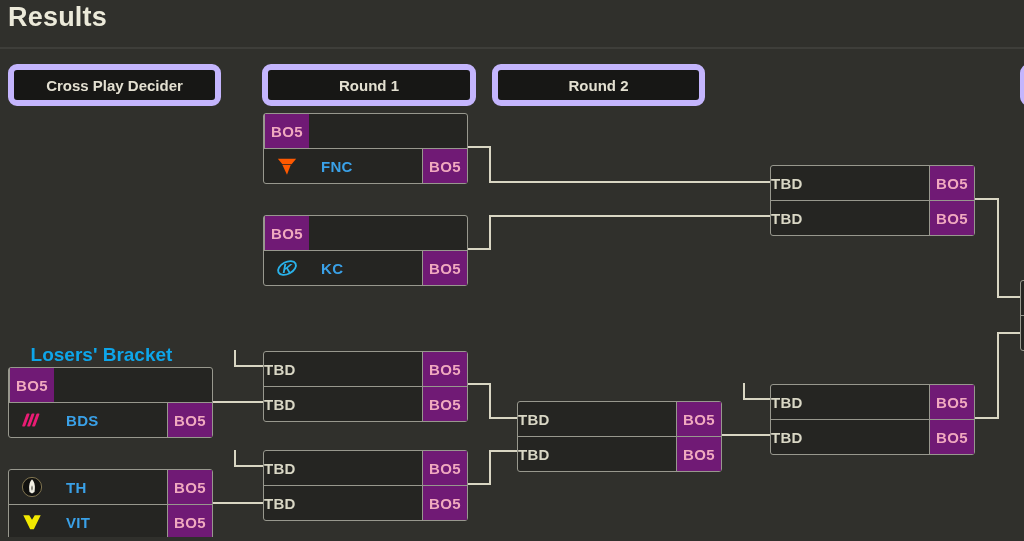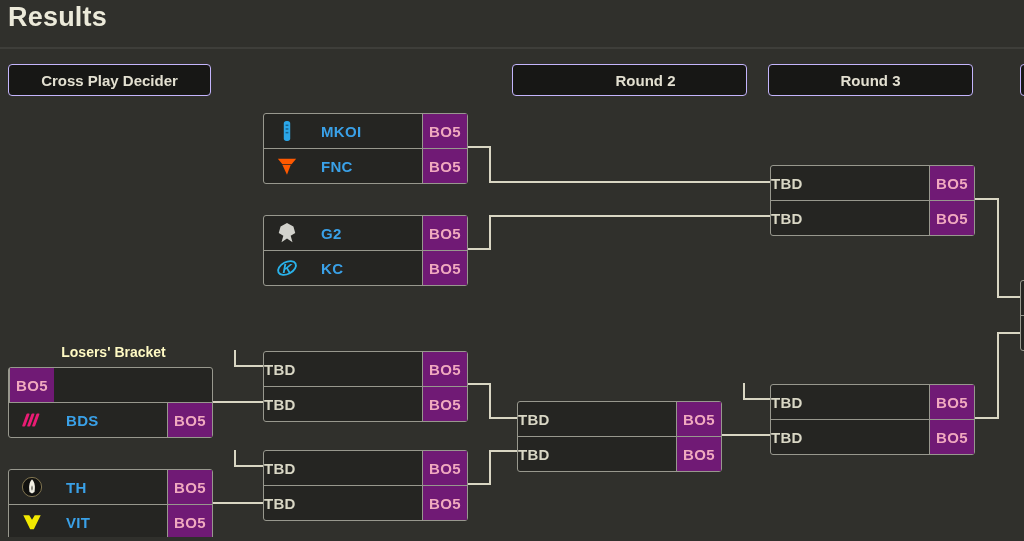--- a/index.html
+++ b/index.html
@@ -7,27 +7,27 @@
     position:relative;width:1024px;height:537px;overflow:hidden;
     background:#30302c;font-family:"Liberation Sans",sans-serif;
     -webkit-font-smoothing:antialiased;
   }
   .page-title{
     position:absolute;left:8px;top:2px;font-size:27px;font-weight:800;
     color:#eceada;letter-spacing:.2px;
   }
   .title-sep{position:absolute;left:0;top:47px;width:1024px;height:2px;background:#3e3e3a;}
   .col-header{
-    position:absolute;height:30px;background:#171715;border:1px solid #c4b5fd;
-    border-radius:4px;display:flex;align-items:center;justify-content:center;
+    position:absolute;height:30px;background:#171715;border:6px solid #c4b5fd;
+    border-radius:9px;display:flex;align-items:center;justify-content:center;
     color:#e3e0d1;font-size:15px;font-weight:700;
   }
   .lb-label{
-    position:absolute;left:12px;top:344px;width:203px;text-align:center;
-    color:#fef9c3;font-size:14px;font-weight:700;
+    position:absolute;left:0;top:344px;width:203px;text-align:center;
+    color:#0ea5e9;font-size:19px;font-weight:700;
   }
   .match{
     position:absolute;width:203px;border:1px solid #98988e;border-radius:3px;
     background:#252522;box-sizing:content-box;
   }
   .row{height:34px;display:flex;align-items:stretch;}
   .row + .row{border-top:1px solid #98988e;}
   .slot{flex:1;display:flex;align-items:center;padding-left:12px;gap:23px;min-width:0;}
   .slot.center{padding-left:0;gap:0;}
   .logo{width:22px;height:22px;display:flex;align-items:center;justify-content:center;flex:0 0 22px;}
@@ -44,25 +44,25 @@
 <body>
 
 <div id="screen">
 
   <div class="page-title">Results</div>
   <div class="title-sep"></div>
 
   <div class="col-header" style="left:8px;top:64px;width:201px;">
       <span>Cross Play Decider</span>
     </div>
-  <div class="col-header" style="left:512px;top:64px;width:201px;padding-left:32px;">
+  <div class="col-header" style="left:262px;top:64px;width:202px;">
+      <span>Round 1</span>
+    </div>
+  <div class="col-header" style="left:492px;top:64px;width:201px;">
       <span>Round 2</span>
-    </div>
-  <div class="col-header" style="left:768px;top:64px;width:203px;">
-      <span>Round 3</span>
     </div>
   <div class="col-header" style="left:1020px;top:64px;width:180px;">
       <span></span>
     </div>
 
   <div class="lb-label">Losers' Bracket</div>
 
   <div class="ln" style="left:466px;top:146px;width:25px;height:2px;"></div>
   <div class="ln" style="left:489px;top:146px;width:2px;height:37px;"></div>
   <div class="ln" style="left:489px;top:181px;width:281px;height:2px;"></div>
@@ -97,57 +97,38 @@
   <div class="ln" style="left:743px;top:398px;width:27px;height:2px;"></div>
 
   <div class="ln" style="left:719px;top:434px;width:51px;height:2px;"></div>
 
   <div class="ln" style="left:973px;top:417px;width:26px;height:2px;"></div>
   <div class="ln" style="left:997px;top:332px;width:2px;height:87px;"></div>
   <div class="ln" style="left:997px;top:332px;width:27px;height:2px;"></div>
 
   <div class="match" style="left:263px;top:113px;">
     <div class="row">
-      <div class="slot">
-        <span class="logo">
-          <svg viewBox="0 0 24 24" width="22" height="22">
-              <rect x="8.5" y="1" width="7" height="22" rx="3" fill="#2ba6e8"></rect>
-              <rect x="10.5" y="5" width="3" height="1.6" fill="#17618c"></rect>
-              <rect x="10.5" y="9" width="3" height="1.6" fill="#17618c"></rect>
-              <rect x="10.5" y="13" width="3" height="1.6" fill="#17618c"></rect>
-            </svg>
-        </span>
-        <span class="team">MKOI</span>
-      </div>
       <div class="bo5">BO5</div>
     </div>
     <div class="row">
       <div class="slot">
         <span class="logo">
           <svg viewBox="0 0 24 24" width="22" height="22">
               <polygon points="2,4 22,4 17,10 7,10" fill="#ff5900"></polygon>
               <polygon points="7,11 16,11 12,21.5" fill="#ff5900"></polygon>
             </svg>
         </span>
         <span class="team">FNC</span>
       </div>
       <div class="bo5">BO5</div>
     </div>
   </div>
 
   <div class="match" style="left:263px;top:215px;">
     <div class="row">
-      <div class="slot">
-        <span class="logo">
-          <svg viewBox="0 0 24 24" width="22" height="22">
-              <path d="M12 1 L19 5 L21 12 L16 15 L18 22 L12 18 L6 22 L8 15 L3 12 L5 5 Z" fill="#d2d2cc"></path>
-            </svg>
-        </span>
-        <span class="team">G2</span>
-      </div>
       <div class="bo5">BO5</div>
     </div>
     <div class="row">
       <div class="slot">
         <span class="logo">
           <svg viewBox="0 0 24 24" width="22" height="22">
               <ellipse cx="12" cy="12" rx="10.5" ry="6.5" fill="none" stroke="#29b2ea" stroke-width="2" transform="rotate(-28 12 12)"></ellipse>
               <text x="7" y="17" font-size="14" font-weight="bold" font-style="italic" fill="#29b2ea" font-family="Liberation Sans, sans-serif">K</text>
             </svg>
         </span>

